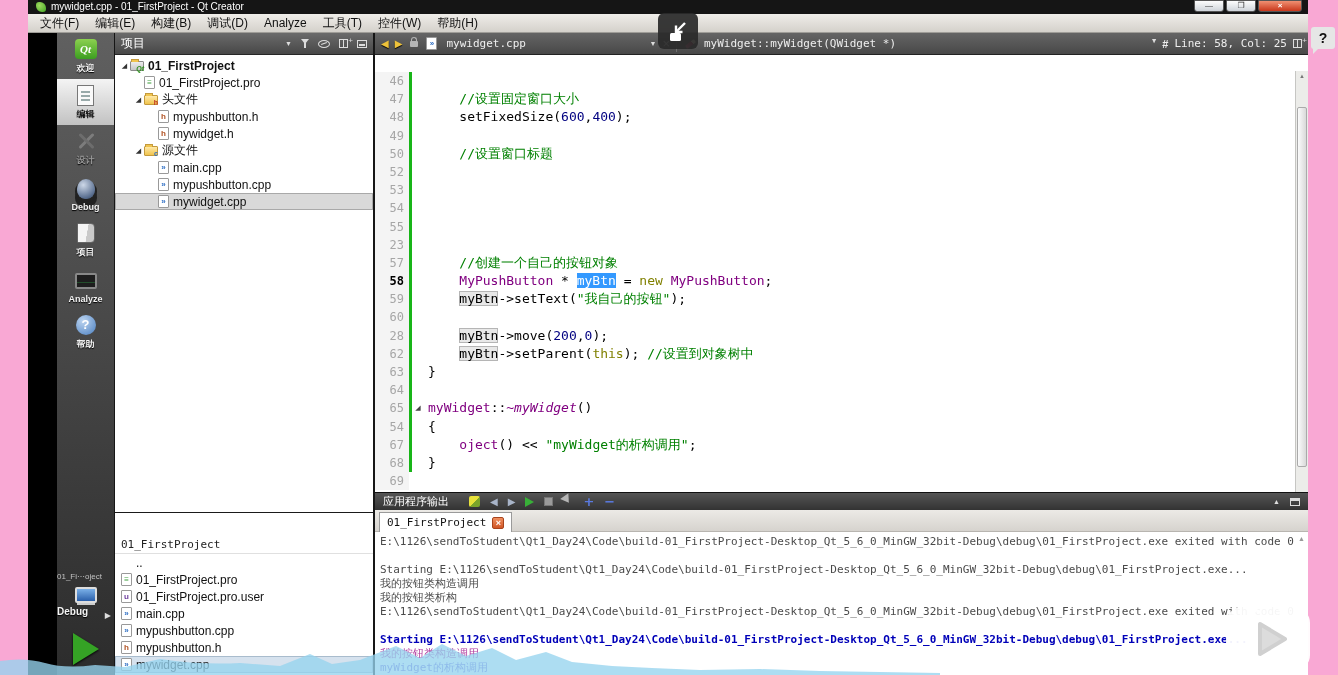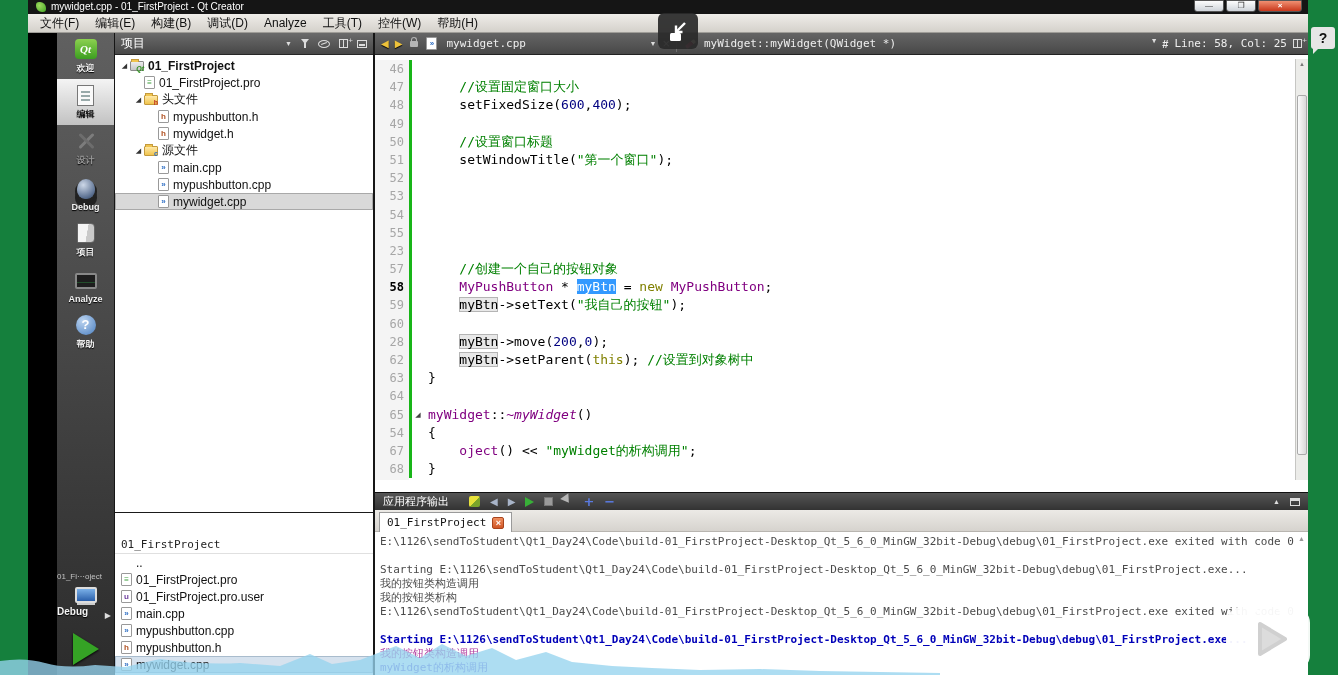--- a/index.html
+++ b/index.html
@@ -1,18 +1,18 @@
 <!DOCTYPE html>
 <html><head>
 <meta charset="utf-8">
 <style>
   * { margin:0; padding:0; box-sizing:border-box; }
   html,body { width:1338px; height:675px; background:#000; overflow:hidden;
     font-family:"Liberation Sans", sans-serif; }
-  #stage { position:absolute; left:0; top:0; width:1338px; height:675px; background:#15803d; }
+  #stage { position:absolute; left:0; top:0; width:1338px; height:675px; background:#f9a8d4; }
   #win { position:absolute; left:28px; top:0; width:1280px; height:675px; }
 
   
   #titlebar { position:absolute; left:0; top:0; width:100%; height:14px; background:#151515;
     color:#fff; font-size:10px; line-height:14px; display:flex; align-items:center; }
   #qticon { width:10px; height:10px; margin:0 5px 0 8px; border-radius:3px 6px 3px 6px;
     background:radial-gradient(circle at 35% 35%, #9ed95e, #41a524); flex:none; }
   #winbtns { position:absolute; right:6px; top:0; display:flex; gap:2px; }
   .wbtn { height:12px; border:1px solid #555; border-radius:0 0 3px 3px; text-align:center;
     font-size:8px; line-height:10px; color:#333; background:linear-gradient(#fdfdfd,#cfd4da); }
@@ -128,21 +128,21 @@
   .tclose { font-size:13px; color:#ddd; line-height:12px; }
   .vsep { width:1px; height:16px; background:#2e2e2e; border-right:1px solid #707070; }
   .pen { width:11px; height:4px; background:linear-gradient(90deg,#e86a9a,#b5204e 70%,#f0e0c0 71%);
     transform:rotate(-38deg); border-radius:1px; margin:0 2px; }
   #symbol-combo { flex:1; display:flex; align-items:flex-start; gap:8px; font-family:"DejaVu Sans Mono",monospace; }
   #symbol-combo .cname { flex:1; font-size:11px; }
   #hash { font-weight:bold; }
   #cursor-pos { font-family:"DejaVu Sans Mono",monospace; font-size:11px; white-space:nowrap; }
 
   
-  #code-area { position:absolute; left:0; top:26px; width:100%; height:421px; background:#fff; overflow:hidden; }
+  #code-area { position:absolute; left:0; top:38px; width:100%; height:421px; background:#fff; overflow:hidden; }
   #code-lines { position:absolute; left:0; top:1px; right:13px; }
   .crow { height:18.2px; display:flex; align-items:center; }
   .crow .ln { width:34px; text-align:right; padding-right:5px; color:#a6a6a6;
     font:12px "DejaVu Sans Mono",monospace; background:#f4f4f4; height:100%; line-height:18.2px; flex:none; }
   .crow.cur .ln { color:#000; font-weight:bold; }
   .crow .chg { width:3px; height:100%; flex:none; background:transparent; }
   .crow .chg.on { background:#18b518; }
   .crow .foldm { width:12px; flex:none; text-align:center; font-size:7px; color:#444; }
   .crow pre { font:13px/18.2px "DejaVu Sans Mono",monospace; color:#000; white-space:pre; margin-left:4px; }
   .c-cm,.c-str { color:#008000; }
@@ -443,26 +443,20 @@
               <span class="foldm"></span>
               <pre></pre>
             </div>
             <div class="crow">
               <span class="ln">50</span>
               <span class="chg on"></span>
               <span class="foldm"></span>
               <pre><span>    </span><span class="c-cm">//设置窗口标题</span></pre>
             </div>
             <div class="crow">
-              <span class="ln">51</span>
-              <span class="chg on"></span>
-              <span class="foldm"></span>
-              <pre><span>    setWindowTitle(</span><span class="c-str">"第一个窗口"</span><span>);</span></pre>
-            </div>
-            <div class="crow">
               <span class="ln">52</span>
               <span class="chg on"></span>
               <span class="foldm"></span>
               <pre></pre>
             </div>
             <div class="crow">
               <span class="ln">53</span>
               <span class="chg on"></span>
               <span class="foldm"></span>
               <pre></pre>

